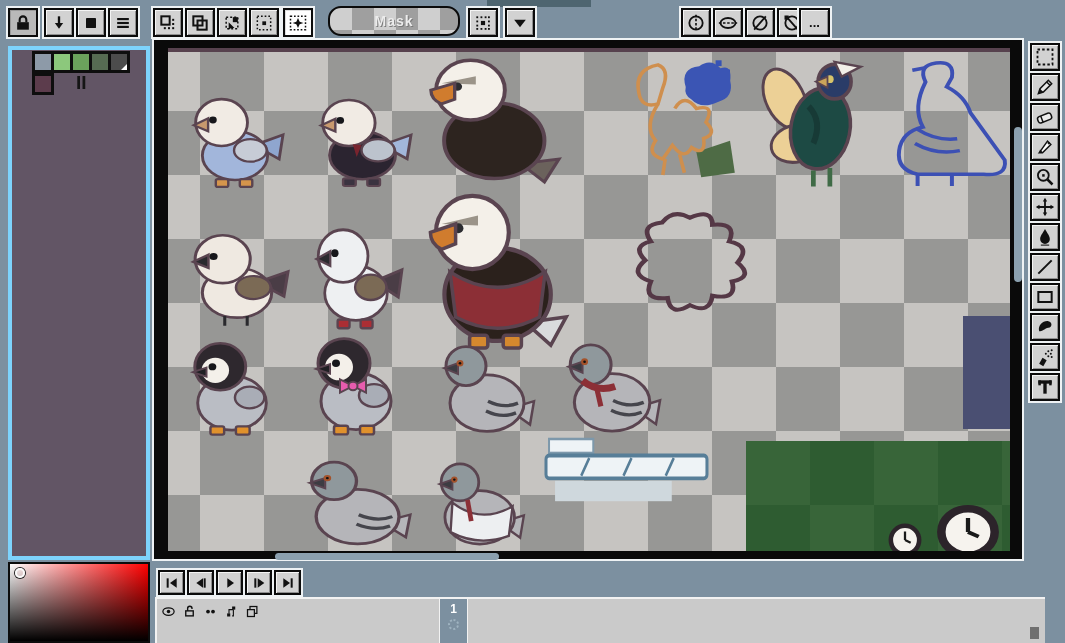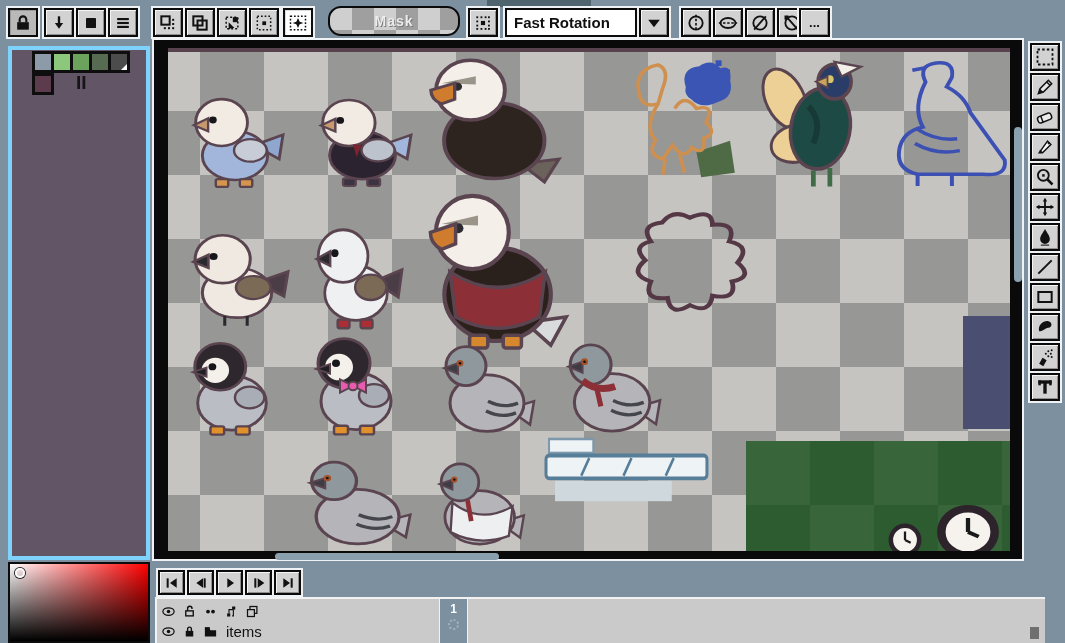--- a/index.html
+++ b/index.html
@@ -204,23 +204,20 @@
               <rect x="14" y="18" width="2.2" height="2.2"></rect>
               <rect x="18" y="18" width="2.2" height="2.2"></rect>
               <rect x="9.5" y="9.5" width="5" height="5"></rect>
             </g>
           </svg>
         </span>
       </button>
     </div>
 
   <div class="grp" style="left:503px;top:6px">
-    <div class="dd-field">
-      <span>Fast Rotation</span>
-    </div>
     <button class="btn">
       <span class="ic">
         <svg viewBox="0 0 24 24">
             <polygon points="5,8 19,8 12,17" fill="#111"></polygon>
           </svg>
       </span>
     </button>
   </div>
 
   <div class="grp" style="left:679px;top:6px">
@@ -683,41 +680,20 @@
               <path d="M8 15V9h7m0 0v10h-2" stroke="#111" stroke-width="1.8" fill="none"></path>
             </svg>
           </span>
           <span class="lic">
             <svg viewBox="0 0 24 24">
               <rect x="8" y="4" width="11" height="11" fill="none" stroke="#111" stroke-width="2"></rect>
               <rect x="4" y="9" width="11" height="11" fill="#cacaca" stroke="#111" stroke-width="2"></rect>
             </svg>
           </span>
         </div>
-      <div class="licon-row" id="layer-row">
-        <span class="lic">
-            <svg viewBox="0 0 24 24">
-              <ellipse cx="12" cy="12" rx="9" ry="6" fill="none" stroke="#111" stroke-width="2"></ellipse>
-              <circle cx="12" cy="12" r="2.8" fill="#111"></circle>
-            </svg>
-          </span>
-          <span class="lic">
-            <svg viewBox="0 0 24 24">
-              <rect x="6" y="11" width="12" height="9" fill="#111"></rect>
-              <path d="M9 11V8a3 3 0 0 1 6 0v3" fill="none" stroke="#111" stroke-width="2.2"></path>
-            </svg>
-          </span>
-          <span class="lic">
-            <svg viewBox="0 0 24 24">
-              <path d="M3 7h7l2 3h9v10H3z" fill="#111"></path>
-              <rect x="3" y="5" width="8" height="4" fill="#111"></rect>
-            </svg>
-          </span>
-          <span class="layer-name" id="layer-label">items</span>
-      </div>
     </div>
     <div class="frame-col">
       <div class="frame-num">1</div>
       <div class="frame-loop"></div>
     </div>
     <div class="frame-track">
       <div class="track-handle"></div>
     </div>
   </div>
 

